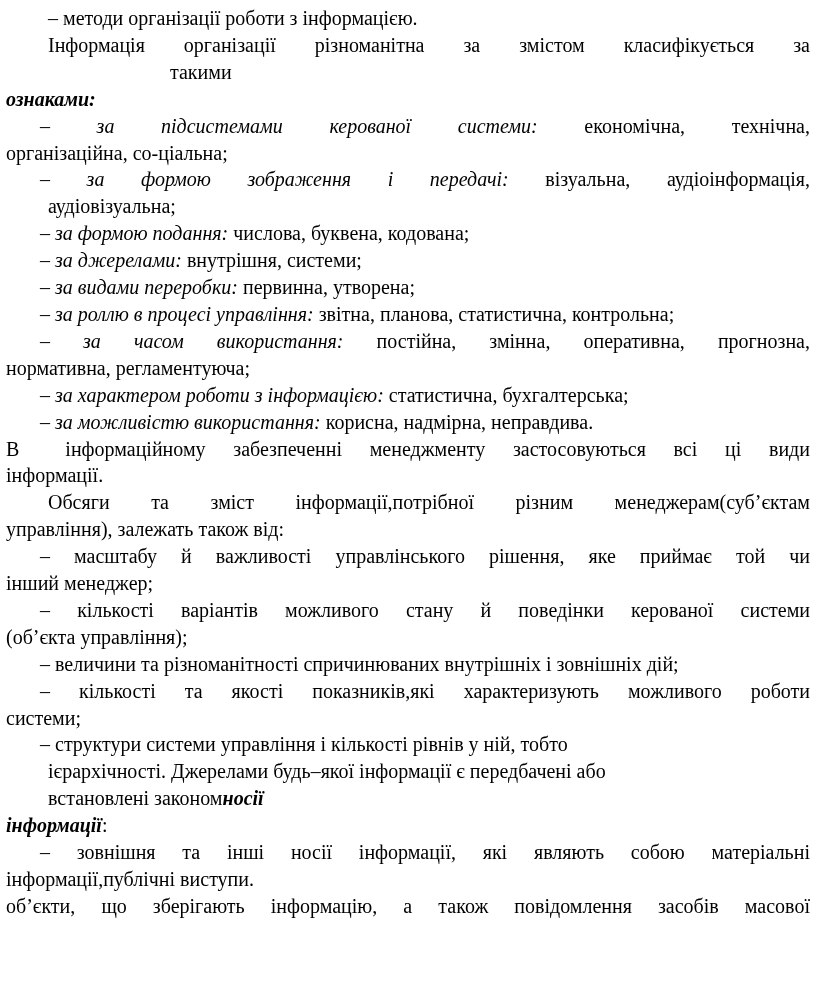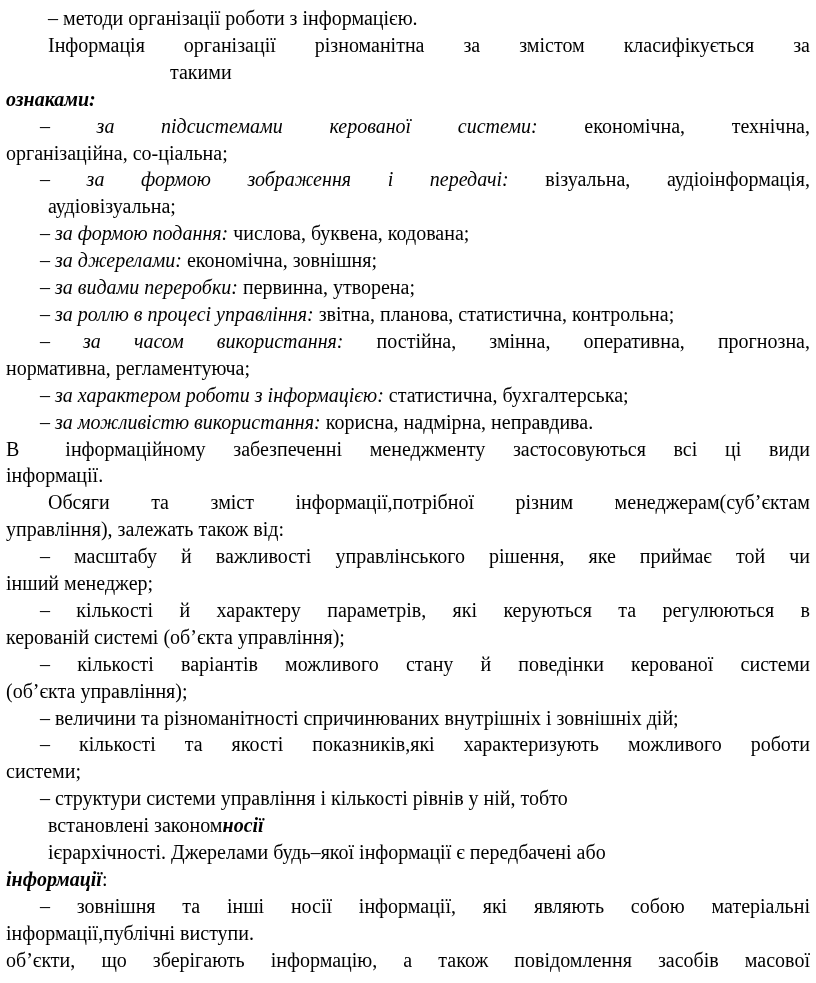--- a/index.html
+++ b/index.html
@@ -53,21 +53,21 @@
       <div class="line" style="text-indent: 0px;"><span class="r">організаційна, со-ціальна;</span></div>
     </div>
     <div class="paragraph">
       <div class="line j" style="text-indent: 34px;"><span class="r i">– за формою зображення і передачі:</span><span class="r"> візуальна, аудіоінформація,</span></div>
       <div class="line" style="text-indent: 42px;"><span class="r">аудіовізуальна;</span></div>
     </div>
     <div class="paragraph">
       <div class="line" style="text-indent: 34px;"><span class="r i">– за формою подання:</span><span class="r"> числова, буквена, кодована;</span></div>
     </div>
     <div class="paragraph">
-      <div class="line" style="text-indent: 34px;"><span class="r i">– за джерелами:</span><span class="r"> економічна, зовнішня;</span></div>
+      <div class="line" style="text-indent: 34px;"><span class="r i">– за джерелами:</span><span class="r"> внутрішня, системи;</span></div>
     </div>
     <div class="paragraph">
       <div class="line" style="text-indent: 34px;"><span class="r i">– за видами переробки:</span><span class="r"> первинна, утворена;</span></div>
     </div>
     <div class="paragraph">
       <div class="line" style="text-indent: 34px; font-family: Liberation Serif, serif;"><span class="r i">– за роллю в процесі управління:</span><span class="r"> звітна, планова, статистична, контрольна;</span></div>
     </div>
     <div class="paragraph">
       <div class="line j" style="text-indent: 34px;"><span class="r i">– за часом використання:</span><span class="r"> постійна, змінна, оперативна, прогнозна,</span></div>
       <div class="line" style="text-indent: 0px;"><span class="r">нормативна, регламентуюча;</span></div>
@@ -84,38 +84,34 @@
     </div>
     <div class="paragraph">
       <div class="line j" style="text-indent: 42px;"><span class="r">Обсяги та зміст інформації,потрібної різним менеджерам(суб’єктам</span></div>
       <div class="line" style="text-indent: 0px;"><span class="r">управління), залежать також від:</span></div>
     </div>
     <div class="paragraph">
       <div class="line j" style="text-indent: 34px;"><span class="r">– масштабу й важливості управлінського рішення, яке приймає той чи</span></div>
       <div class="line" style="text-indent: 0px;"><span class="r">інший менеджер;</span></div>
     </div>
     <div class="paragraph">
-      <div class="line j" style="text-indent: 34px;"><span class="r">– кількості й характеру параметрів, які керуються та регулюються в</span></div>
-      <div class="line" style="text-indent: 0px;"><span class="r">керованій системі (об’єкта управління);</span></div>
-    </div>
-    <div class="paragraph">
       <div class="line j" style="text-indent: 34px;"><span class="r">– кількості варіантів можливого стану й поведінки керованої системи</span></div>
       <div class="line" style="text-indent: 0px;"><span class="r">(об’єкта управління);</span></div>
     </div>
     <div class="paragraph">
       <div class="line" style="text-indent: 34px;"><span class="r">– величини та різноманітності спричинюваних внутрішніх і зовнішніх дій;</span></div>
     </div>
     <div class="paragraph">
       <div class="line j" style="text-indent: 34px;"><span class="r">– кількості та якості показників,які характеризують можливого роботи</span></div>
       <div class="line" style="text-indent: 0px;"><span class="r">системи;</span></div>
     </div>
     <div class="paragraph">
       <div class="line" style="text-indent: 34px;"><span class="r">– структури системи управління і кількості рівнів у ній, тобто</span></div>
+      <div class="line" style="text-indent: 42px;"><span class="r">ієрархічності. Джерелами будь–якої інформації є передбачені або</span></div>
       <div class="line" style="text-indent: 42px;"><span class="r">встановлені законом</span><span class="r bi">носії</span></div>
-      <div class="line" style="text-indent: 42px;"><span class="r">ієрархічності. Джерелами будь–якої інформації є передбачені або</span></div>
     </div>
     <div class="paragraph">
       <div class="line" style="text-indent: 0px;"><span class="r bi">інформації</span><span class="r">:</span></div>
     </div>
     <div class="paragraph">
       <div class="line j" style="text-indent: 34px;"><span class="r">– зовнішня та інші носії інформації, які являють собою матеріальні</span></div>
       <div class="line" style="text-indent: 0px;"><span class="r">інформації,публічні виступи.</span></div>
       <div class="line j" style="text-indent: 0px;"><span class="r">об’єкти, що зберігають інформацію, а також повідомлення засобів масової</span></div>
     </div>
   </div>

